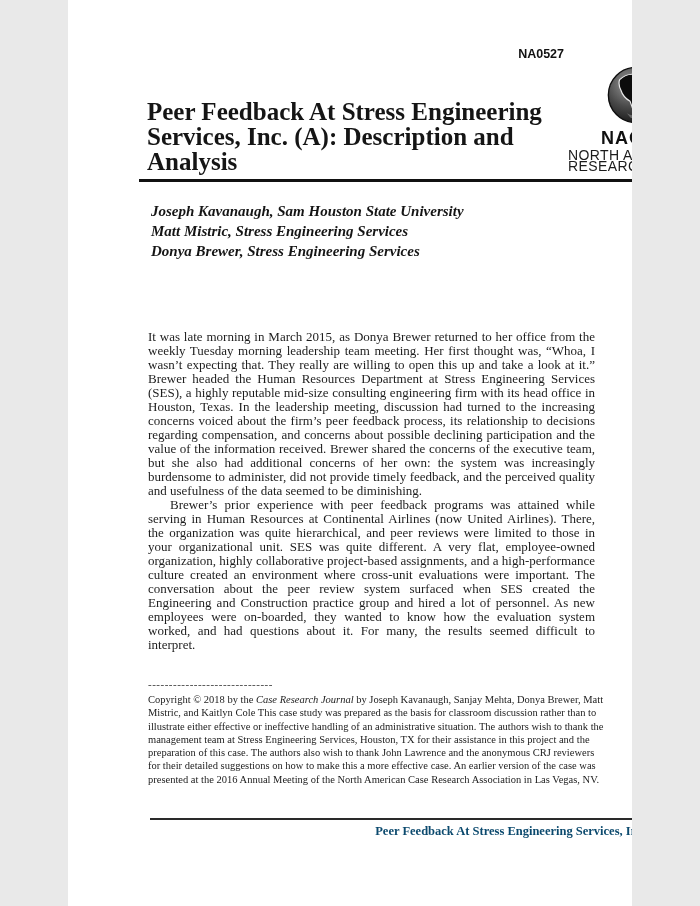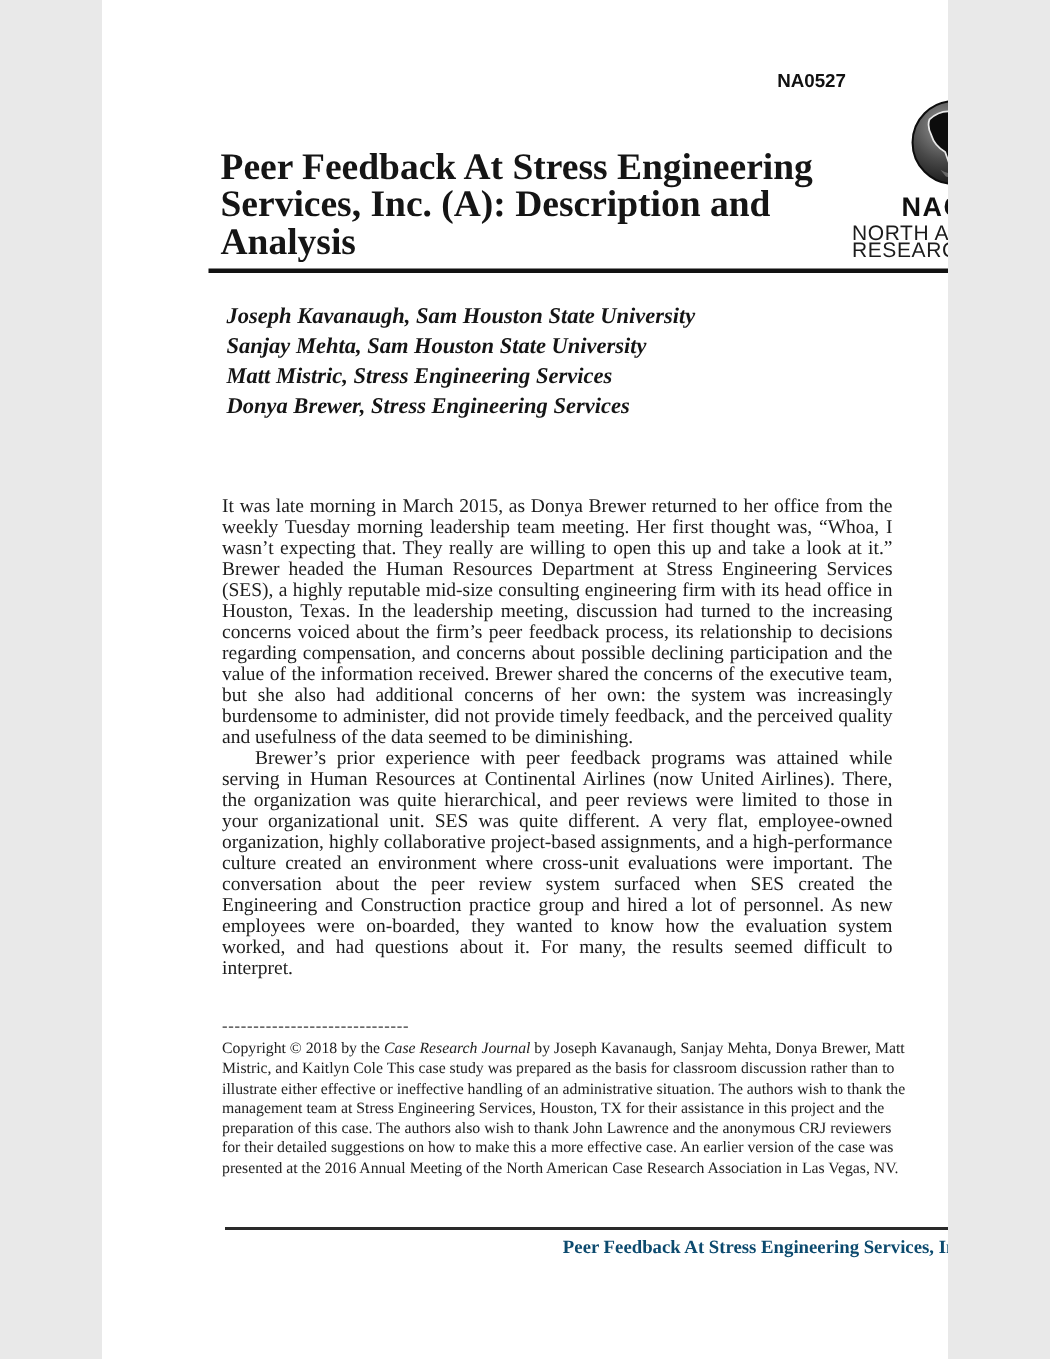--- a/index.html
+++ b/index.html
@@ -161,21 +161,20 @@
     </span>
     <div class="logo-name">NACRA</div>
     <div class="logo-sub">NORTH AMERICAN CASE</div>
     <div class="logo-sub">RESEARCH ASSOCIATION</div>
   </div>
 
   <div class="title-rule"></div>
 
   <div class="authors">
     <div>Joseph Kavanaugh, Sam Houston State University</div>
-    <div>Sanjay Mehta, Sam Houston State University</div>
     <div>Matt Mistric, Stress Engineering Services</div>
     <div>Donya Brewer, Stress Engineering Services</div>
   </div>
 
   <div class="body-text">
     <p>It was late morning in March 2015, as Donya Brewer returned to her office from the weekly Tuesday morning leadership team meeting. Her first thought was, “Whoa, I wasn’t expecting that. They really are willing to open this up and take a look at it.” Brewer headed the Human Resources Department at Stress Engineering Services (SES), a highly reputable mid-size consulting engineering firm with its head office in Houston, Texas. In the leadership meeting, discussion had turned to the increasing concerns voiced about the firm’s peer feedback process, its relationship to decisions regarding compensation, and concerns about possible declining participation and the value of the information received. Brewer shared the concerns of the executive team, but she also had additional concerns of her own: the system was increasingly burdensome to administer, did not provide timely feedback, and the perceived quality and usefulness of the data seemed to be diminishing.</p>
     <p class="indented">Brewer’s prior experience with peer feedback programs was attained while serving in Human Resources at Continental Airlines (now United Airlines). There, the organization was quite hierarchical, and peer reviews were limited to those in your organizational unit. SES was quite different. A very flat, employee-owned organization, highly collaborative project-based assignments, and a high-performance culture created an environment where cross-unit evaluations were important. The conversation about the peer review system surfaced when SES created the Engineering and Construction practice group and hired a lot of personnel. As new employees were on-boarded, they wanted to know how the evaluation system worked, and had questions about it. For many, the results seemed difficult to interpret.</p>
   </div>
 
   <div class="footnote">

